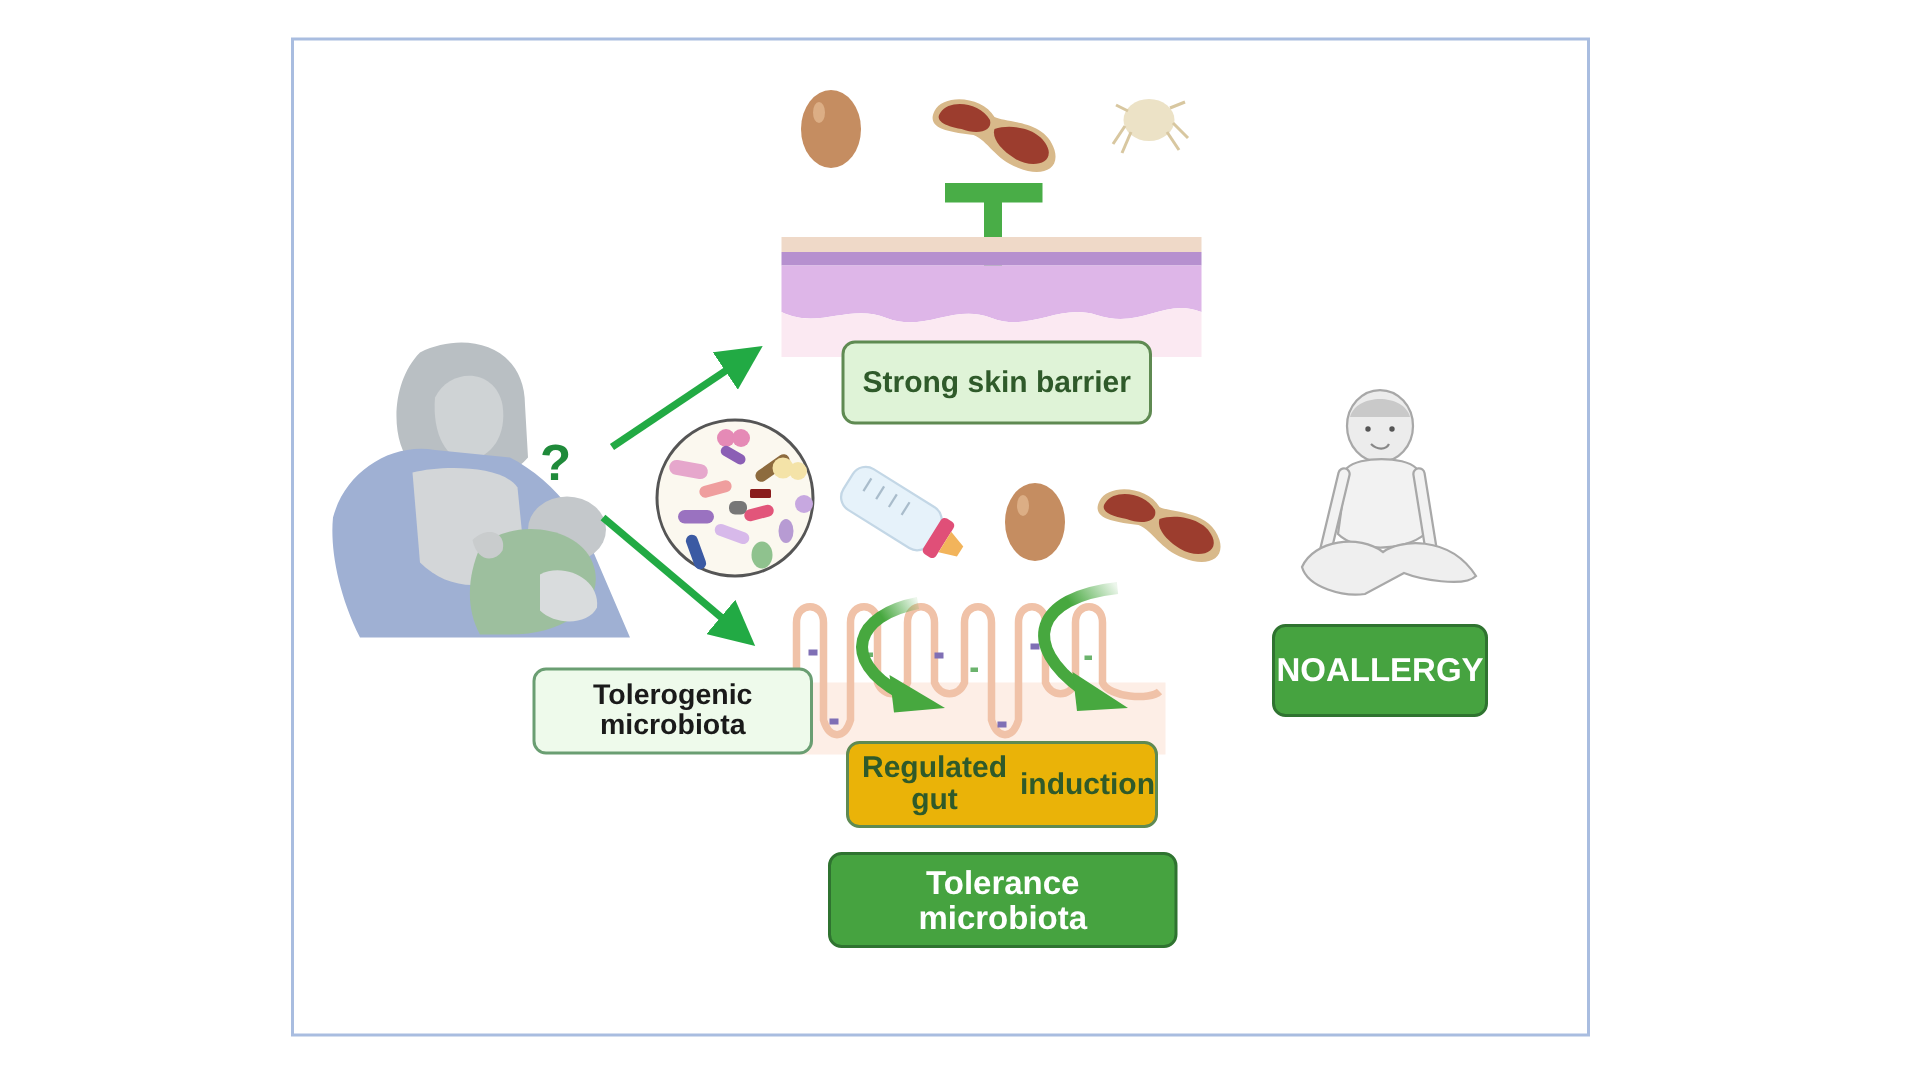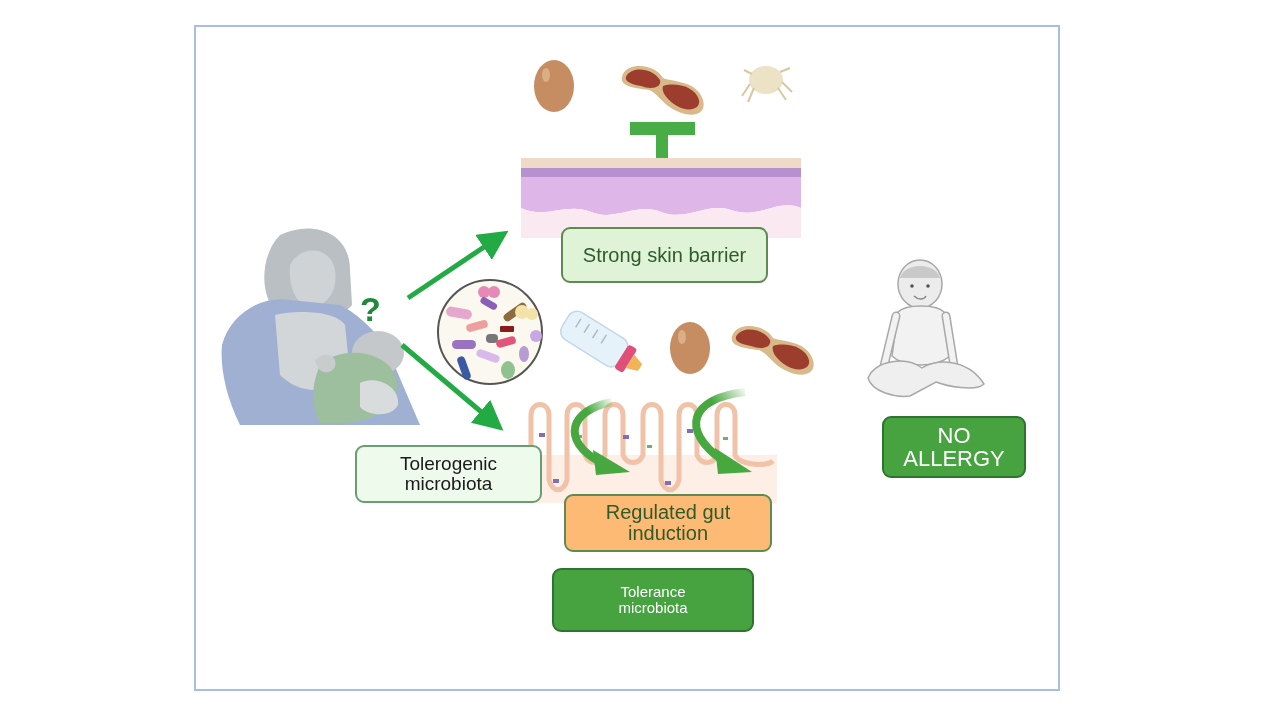--- a/index.html
+++ b/index.html
@@ -1,19 +1,19 @@
 <!DOCTYPE html>
 <html><head>
 <meta charset="utf-8">
 <style>
   html, body { margin:0; padding:0; background:#ffffff; }
   body { width:1280px; height:720px; position:relative; overflow:hidden; font-family:"Liberation Sans", sans-serif; }
   .frame { position:absolute; left:194px; top:25px; width:866px; height:666px; border:2px solid #a9bde0; box-sizing:border-box; background:#fff; }
   .abs { position:absolute; }
-  .label-box { position:absolute; box-sizing:border-box; display:flex; align-items:center; justify-content:center; text-align:center; border-radius:9px; font-weight:normal; line-height:1.05; }
+  .label-box { position:absolute; box-sizing:border-box; display:flex; align-items:center; justify-content:center; text-align:center; border-radius:9px; font-weight:bold; line-height:1.05; }
   .light-box { background:#dff3d7; border:2px solid #5f8a52; color:#2f5a2a; }
   .pale-box { background:#eefaeb; border:2px solid #6a9e72; color:#1a1a1a; }
   .dark-box { background:#46a340; border:2px solid #2f7330; color:#ffffff; }
   svg { position:absolute; overflow:visible; }
 </style>
 </head>
 <body>
 
 <div class="frame"></div>
 
@@ -162,40 +162,40 @@
   </defs>
   <path d="M745 392 C 690 398, 680 430, 722 460" fill="none" stroke="url(#cg2)" stroke-width="8"></path>
   <path d="M715 448 L 752 472 L 718 474 Z" fill="#47a83f"></path>
 </svg>
 
 <div class="label-box pale-box" style="left:355px;top:445px;width:187px;height:58px;font-size:19px;flex-direction:column;">
   <span>Tolerogenic</span>
   <span>microbiota</span>
 </div>
 
-<div class="label-box light-box" style="left:564px;top:494px;width:208px;height:58px;font-size:20px;flex-direction:column;background:#fdba74;">
+<div class="label-box light-box" style="left:564px;top:494px;width:208px;height:58px;font-size:20px;flex-direction:row;background:#eab308;">
   <span>Regulated gut</span>
   <span>induction</span>
 </div>
 
-<div class="label-box dark-box" style="left:552px;top:568px;width:202px;height:64px;font-size:15px;flex-direction:column;">
+<div class="label-box dark-box" style="left:552px;top:568px;width:233px;height:64px;font-size:22px;flex-direction:column;">
   <span>Tolerance</span>
   <span>microbiota</span>
 </div>
 
 <svg style="left:866px;top:256px;" width="122" height="146" viewBox="0 0 122 146">
   <ellipse cx="54" cy="28" rx="22" ry="24" fill="#ececec" stroke="#a8a8a8" stroke-width="1.5"></ellipse>
   <path d="M34 22 C 38 6, 70 6, 74 22" fill="#c9c9c9"></path>
   <circle cx="46" cy="30" r="1.8" fill="#555"></circle>
     <circle cx="62" cy="30" r="1.8" fill="#555"></circle>
   <path d="M48 40 C 52 44, 58 44, 60 40" fill="none" stroke="#888" stroke-width="1.5"></path>
   <path d="M32 56 C 40 48, 70 48, 78 56 L 84 100 C 70 112, 38 112, 26 100 Z" fill="#f2f2f2" stroke="#a8a8a8" stroke-width="1.5"></path>
   <path d="M30 60 L 18 110" stroke="#a8a8a8" stroke-width="9" stroke-linecap="round"></path>
   <path d="M80 60 L 88 110" stroke="#a8a8a8" stroke-width="9" stroke-linecap="round"></path>
   <path d="M30 60 L 18 110" stroke="#f2f2f2" stroke-width="6" stroke-linecap="round"></path>
   <path d="M80 60 L 88 110" stroke="#f2f2f2" stroke-width="6" stroke-linecap="round"></path>
   <path d="M2 122 C 10 104, 40 100, 56 112 C 66 104, 100 100, 118 128 C 110 136, 80 130, 70 126 L 44 140 C 30 142, 6 136, 2 122 Z" fill="#efefef" stroke="#a8a8a8" stroke-width="1.5"></path>
 </svg>
 
-<div class="label-box dark-box" style="left:848px;top:416px;width:144px;height:62px;font-size:22px;flex-direction:column;margin-left:34px;">
+<div class="label-box dark-box" style="left:848px;top:416px;width:144px;height:62px;font-size:22px;flex-direction:row;">
   <span>NO</span>
   <span>ALLERGY</span>
 </div>
 
 </body></html>

